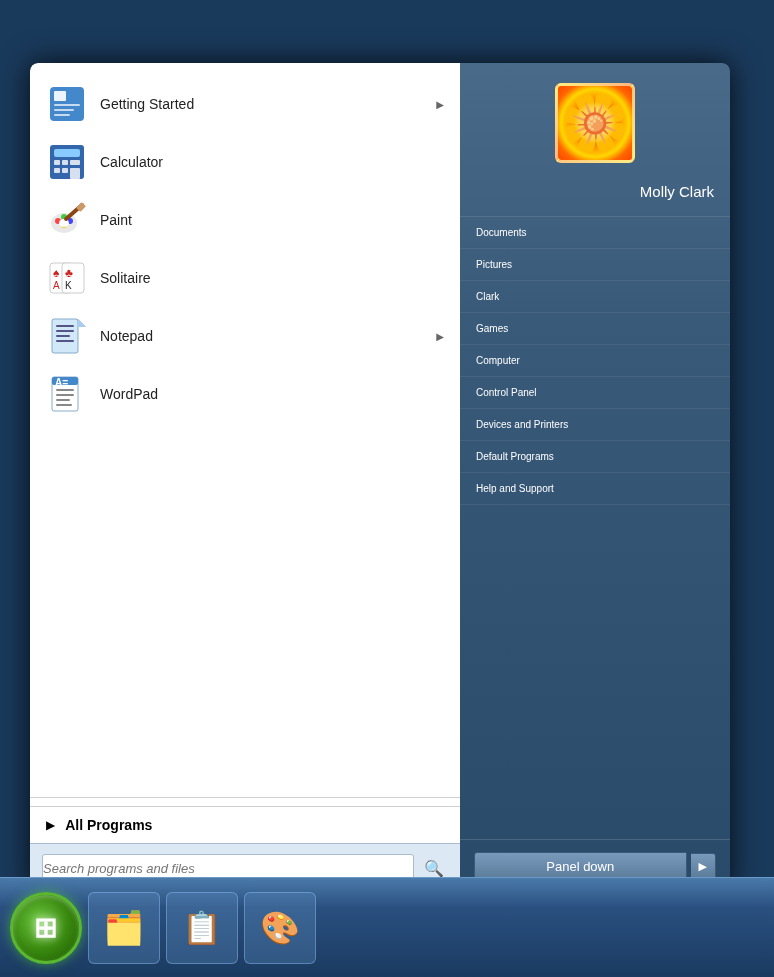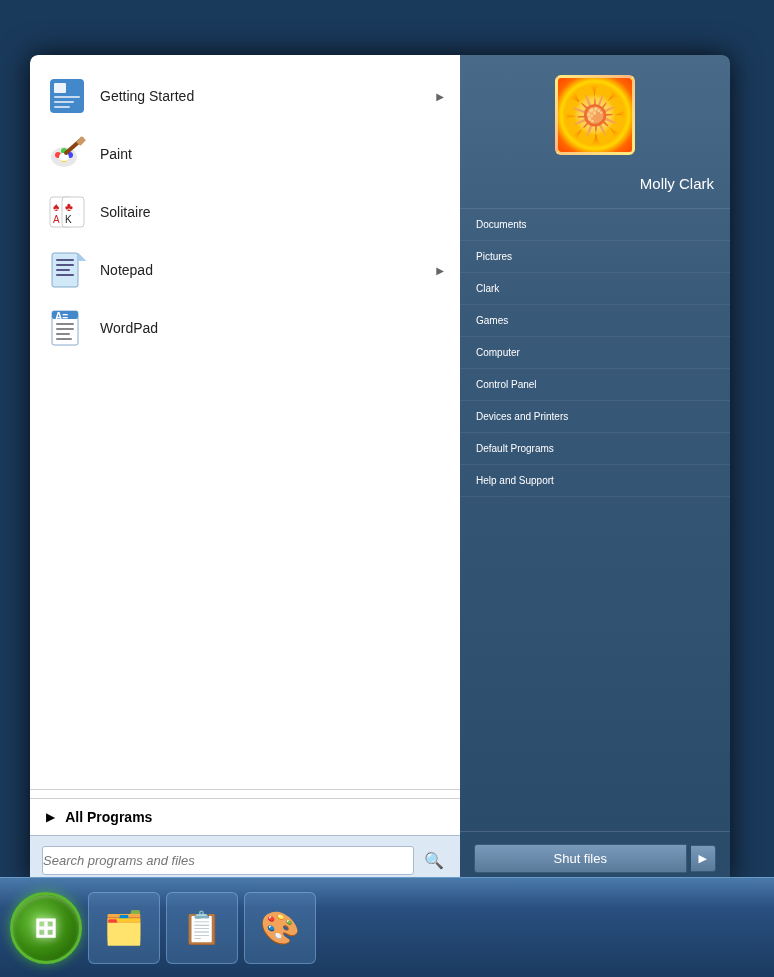--- a/index.html
+++ b/index.html
@@ -58,21 +58,21 @@
       cursor: pointer;
       display: flex;
       align-items: center;
       justify-content: center;
       font-size: 32px;
     }
 
     
     .start-menu {
       position: absolute;
-      bottom: 92px;
+      bottom: 84px;
       left: 30px;
       width: 700px;
       height: 830px;
       display: flex;
       border-radius: 8px 8px 0 0;
       overflow: hidden;
       box-shadow: 0 0 30px rgba(0,0,0,0.8);
     }
 
     
@@ -295,20 +295,35 @@
             <rect x="6" y="6" width="12" height="10" rx="1" fill="white" opacity="0.9"></rect>
             <rect x="6" y="19" width="26" height="2" rx="1" fill="white" opacity="0.7"></rect>
             <rect x="6" y="24" width="20" height="2" rx="1" fill="white" opacity="0.7"></rect>
             <rect x="6" y="29" width="16" height="2" rx="1" fill="white" opacity="0.7"></rect>
           </svg>
         </div>
         <span class="app-label">Getting Started</span>
         <span class="app-arrow">▶</span>
       </div>
 
+      <div class="app-item">
+        <div class="app-icon">
+          <svg width="38" height="38" viewBox="0 0 38 38">
+            <rect x="2" y="2" width="34" height="34" rx="3" fill="#3366aa"></rect>
+            <rect x="6" y="6" width="26" height="8" rx="2" fill="#88ccff"></rect>
+            <rect x="6" y="17" width="6" height="5" rx="1" fill="white" opacity="0.8"></rect>
+            <rect x="14" y="17" width="6" height="5" rx="1" fill="white" opacity="0.8"></rect>
+            <rect x="22" y="17" width="10" height="5" rx="1" fill="white" opacity="0.8"></rect>
+            <rect x="6" y="25" width="6" height="5" rx="1" fill="white" opacity="0.8"></rect>
+            <rect x="14" y="25" width="6" height="5" rx="1" fill="white" opacity="0.8"></rect>
+            <rect x="22" y="25" width="10" height="11" rx="1" fill="white" opacity="0.8"></rect>
+          </svg>
+        </div>
+        <span class="app-label">Calculator</span>
+      </div>
 
       <div class="app-item">
         <div class="app-icon">
           <svg width="38" height="38" viewBox="0 0 38 38">
             <ellipse cx="16" cy="22" rx="13" ry="10" fill="#e8e8e8"></ellipse>
             <circle cx="10" cy="20" r="3" fill="#ff4444"></circle>
             <circle cx="16" cy="16" r="3" fill="#44cc44"></circle>
             <circle cx="22" cy="20" r="3" fill="#4444ff"></circle>
             <circle cx="16" cy="24" r="3" fill="#ffcc00"></circle>
             <ellipse cx="16" cy="22" rx="5" ry="4" fill="white"></ellipse>
@@ -391,21 +406,21 @@
     <div class="right-menu-item">Pictures</div>
     <div class="right-menu-item">Clark</div>
     <div class="right-menu-item">Games</div>
     <div class="right-menu-item">Computer</div>
     <div class="right-menu-item">Control Panel</div>
     <div class="right-menu-item">Devices and Printers</div>
     <div class="right-menu-item">Default Programs</div>
     <div class="right-menu-item">Help and Support</div>
 
     <div class="right-panel-bottom">
-      <button class="shutdown-btn">Shut files</button>
+      <button class="shutdown-btn">Panel down</button>
       <button class="shutdown-arrow-btn">▶</button>
     </div>
   </div>
 </div>
 
 <div class="taskbar">
   <div class="start-btn">
     <span class="start-btn-inner">⊞</span>
   </div>
 

